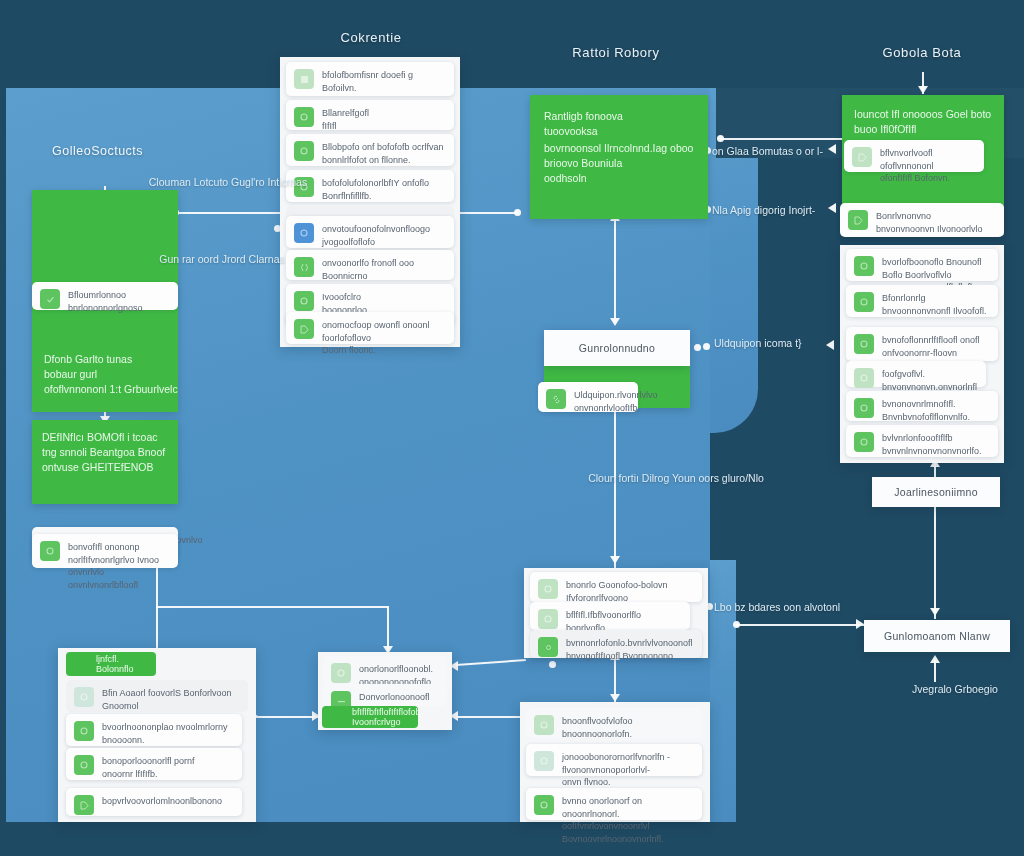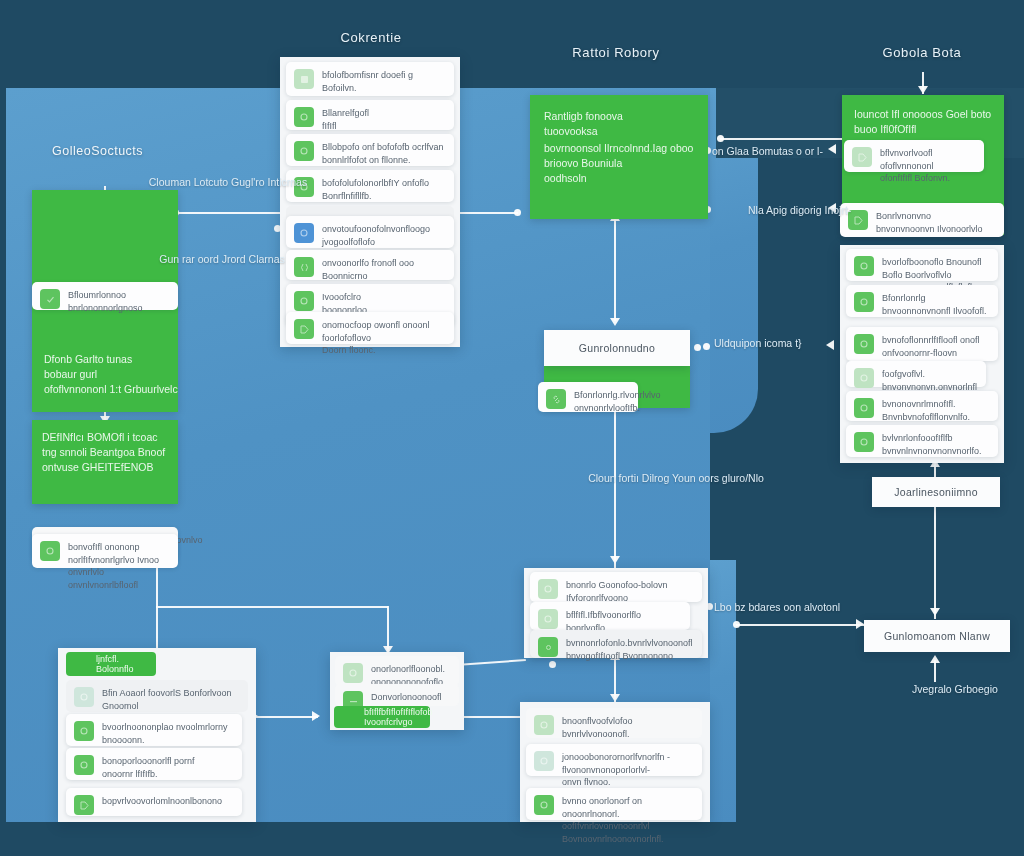--- a/index.html
+++ b/index.html
@@ -387,21 +387,21 @@
     <span class="card-text">Bonrlvnonvno
 bnvonvnoonvn Ilvonoorlvlo</span>
   </div>
 
   <div class="card" style="left:538px;top:382px;width:100px;height:30px;">
     <span class="chip">
         <svg width="9" height="9" viewBox="0 0 9 9">
           <path d="M3 6 L6 3 M2.5 4 A1.6 1.6 0 0 1 5 1.8 M6.5 5 A1.6 1.6 0 0 1 4 7.2" stroke="#fff" stroke-width="1" fill="none"></path>
         </svg>
       </span>
-    <span class="card-text">Bfonrlonrlg.rlvonrlvlvo
+    <span class="card-text">Uldquipon.rlvonrlvlvo
 onvnonrlvloofIfb.</span>
   </div>
 
   <div class="white-panel" style="left:840px;top:245px;width:164px;height:218px;">
     <div class="card" style="left:6px;top:4px;width:152px;height:32px;">
       <span class="chip">
           <svg width="8" height="8" viewBox="0 0 8 8">
             <circle cx="4" cy="4" r="3" fill="none" stroke="#fff" stroke-width="1.1"></circle>
           </svg>
         </span>
@@ -477,21 +477,21 @@
       <span class="chip">
           <svg width="9" height="9" viewBox="0 0 9 9">
             <circle cx="4.5" cy="4.5" r="2" fill="none" stroke="#fff" stroke-width="1"></circle>
           </svg>
         </span>
       <span class="card-text">bvnnonrlofonlo.bvnrlvlvonoonofl
 bnvogofIfIoofl  Bvonnonono</span>
     </div>
   </div>
 
-  <div class="white-panel" style="left:330px;top:652px;width:134px;height:78px;">
+  <div class="white-panel" style="left:318px;top:652px;width:134px;height:78px;">
     <div class="card" style="left:5px;top:4px;width:124px;height:30px;background:#f7f8f9;box-shadow:none;">
       <span class="chip pale">
           <svg width="8" height="8" viewBox="0 0 8 8">
             <circle cx="4" cy="4" r="3" fill="none" stroke="#fff" stroke-width="1.1"></circle>
           </svg>
         </span>
       <span class="card-text">onorlonorlfloonobl.
 onononononofoflo</span>
     </div>
     <div class="card" style="left:5px;top:32px;width:124px;height:22px;background:#f7f8f9;box-shadow:none;">
@@ -508,21 +508,21 @@
   </div>
 
   <div class="white-panel" style="left:520px;top:702px;width:190px;height:120px;">
     <div class="card" style="left:6px;top:6px;width:176px;height:30px;background:#f7f8f9;box-shadow:none;">
       <span class="chip pale">
           <svg width="8" height="8" viewBox="0 0 8 8">
             <circle cx="4" cy="4" r="3" fill="none" stroke="#fff" stroke-width="1.1"></circle>
           </svg>
         </span>
       <span class="card-text">bnoonflvoofvlofoo
-bvnrlvlvonoonofl.</span>
+bnoonnoonorlofn.</span>
     </div>
     <div class="card" style="left:6px;top:42px;width:176px;height:32px;">
       <span class="chip paler">
           <svg width="8" height="8" viewBox="0 0 8 8">
             <circle cx="4" cy="4" r="3" fill="none" stroke="#fff" stroke-width="1.1"></circle>
           </svg>
         </span>
       <span class="card-text">jonooobonorornorlfvnorlfn -flvononvnonoporlorlvl-
 onvn flvnoo.</span>
     </div>
@@ -583,20 +583,20 @@
   <div class="col-header" style="left:922px;top:45px;">Gobola Bota</div>
 
   <div class="section-title" style="left:52px;top:144px;">GolleoSoctucts</div>
 
   <div class="edge-label" style="left:228px;top:175px;">Clouman Lotcuto
 Gugl'ro Inticrnas</div>
   <div class="edge-label" style="left:222px;top:252px;">Gun rar oord
 Jrord
 Clarnas</div>
   <div class="edge-label left" style="left:712px;top:144px;">on Glaa Bomutas o or l-</div>
-  <div class="edge-label left" style="left:712px;top:203px;margin-left:36px;">Nla  Apig digorig Inojrt-</div>
+  <div class="edge-label left" style="left:712px;top:203px;">Nla  Apig digorig Inojrt-</div>
   <div class="edge-label left" style="left:714px;top:336px;">Uldquipon icoma t}</div>
   <div class="edge-label" style="left:676px;top:471px;">Cloun fortiı Dilrog
 Youn oors gluro/Nlo</div>
   <div class="edge-label left" style="left:714px;top:600px;">Lbo bz bdares oon alvotonl</div>
   <div class="edge-label left" style="left:912px;top:682px;">Jvegralo Grboegio</div>
 
 </div>
 
 </body></html>

